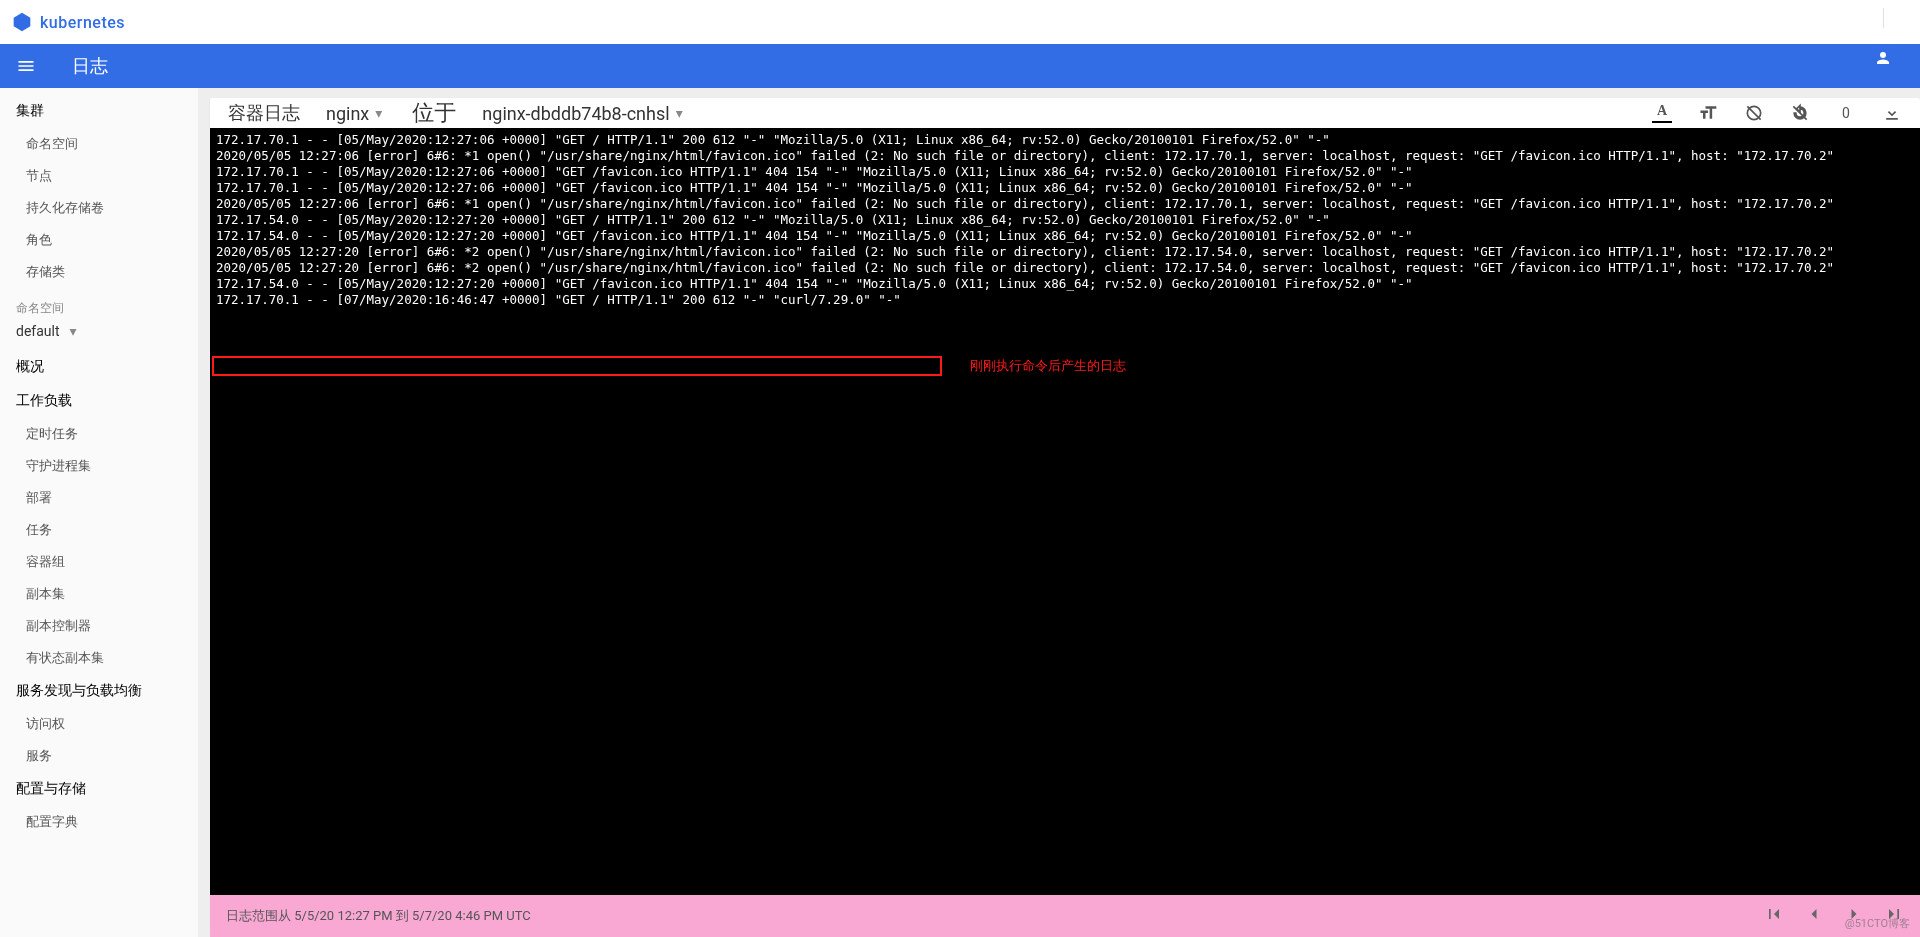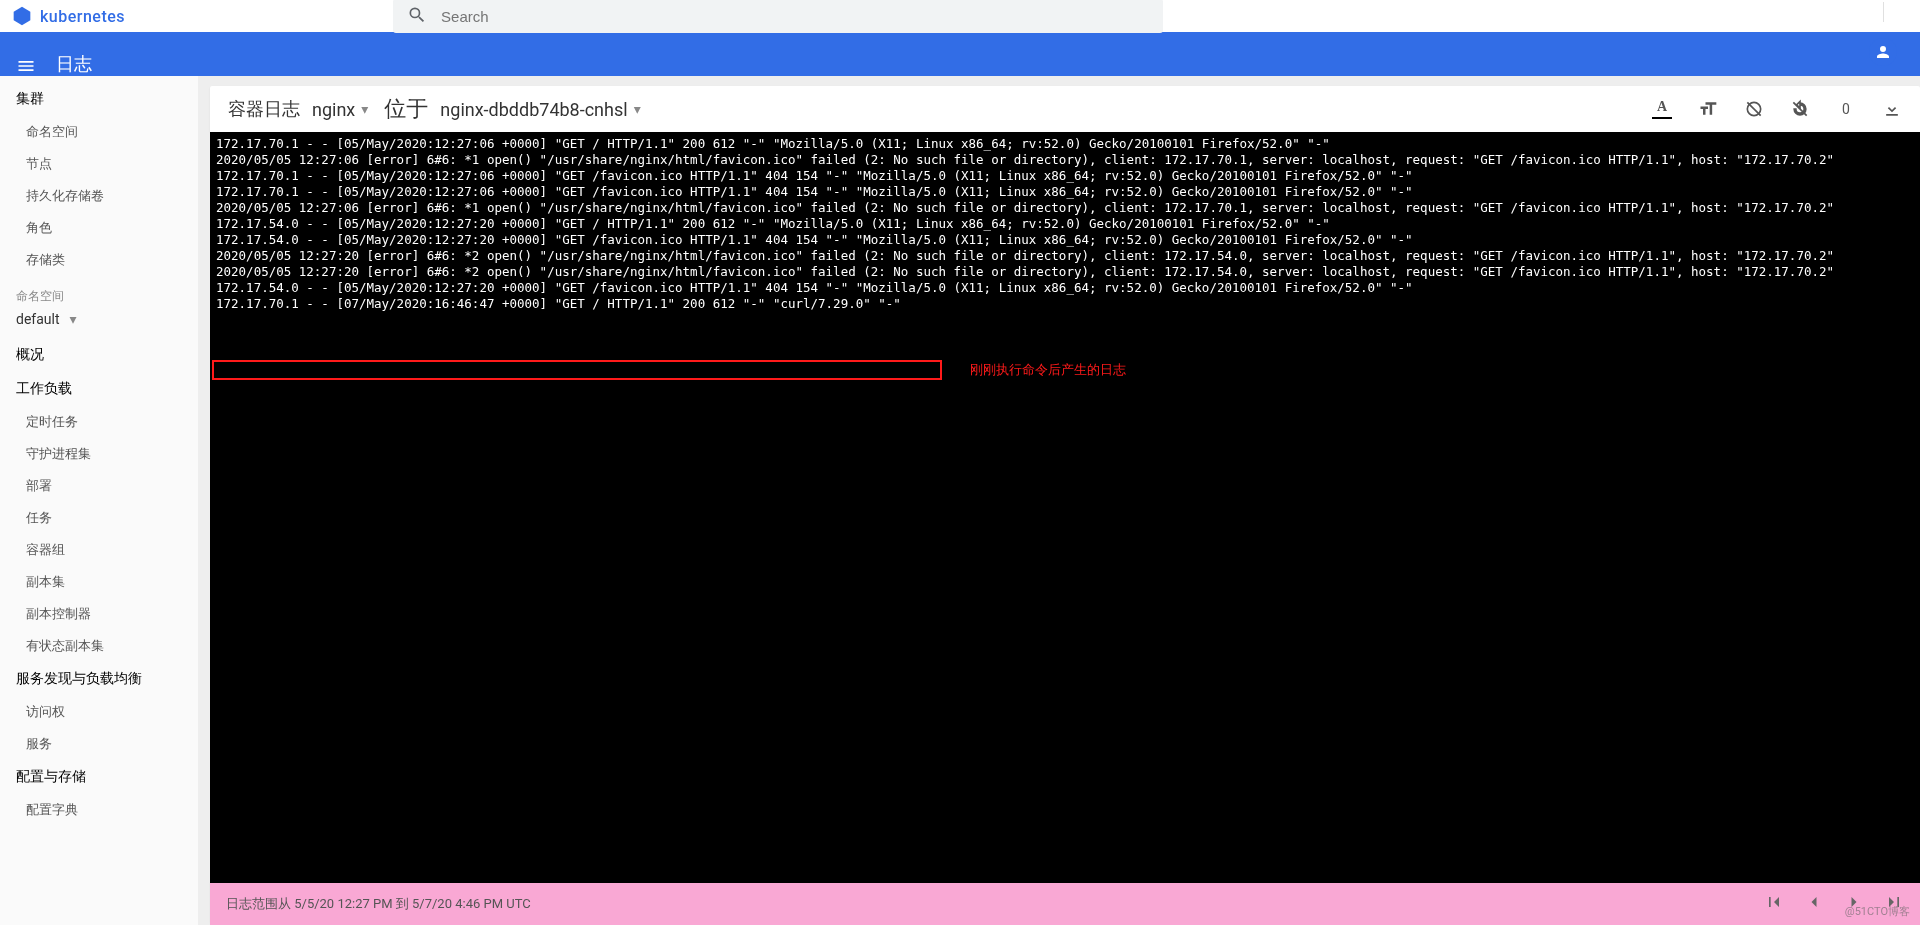--- a/index.html
+++ b/index.html
@@ -1,47 +1,47 @@
 <!DOCTYPE html>
 <html><head>
   <meta charset="utf-8">
   <style>
     * { margin: 0; padding: 0; box-sizing: border-box; }
     body { font-family: Roboto, "Helvetica Neue", Arial, sans-serif; font-size: 14px; color: #000; background: #fff; height: 937px; overflow: hidden; }
 
     
-    .top-header { height: 32px; display: flex; align-items: center; padding: 0 12px; gap: 8px; background:#fff; }
+    .top-header { height: 44px; display: flex; align-items: center; padding: 0 12px; gap: 8px; background:#fff; }
     .logo-cube { width: 20px; height: 20px; display:inline-flex; align-items:center; justify-content:center; }
     .logo-cube svg { width:20px; height:20px; fill:#326de6; }
     .brand { color:#326de6; font-weight:500; letter-spacing:0.5px; font-size:16px; }
     .search-wrap { flex:0 0 auto; margin-left: 260px; width: 770px; height: 34px; background:#f1f3f4; border-radius:3px; display:flex; align-items:center; padding:0 14px; color:#5f6368; gap:14px;}
     .search-wrap input { border:none; background:transparent; outline:none; flex:1; font-size:15px; color:#000; }
     .header-spacer{flex:1;}
     .header-actions{display:flex; align-items:center; gap:16px; color:#326de6;flex-direction:column;}
     .create-link{display:flex;align-items:center;gap:6px;font-size:14px;}
     .vdiv{width:1px;height:20px;background:#e0e0e0;}
     .user-circle{width:28px;height:28px;border-radius:50%;background:#326de6;display:inline-flex;align-items:center;justify-content:center;color:#fff;}
 
     
-    .app-bar { height: 44px; background:#326de6; color:#fff; display:flex; align-items:flex-end; padding:0 16px; gap:20px; }
+    .app-bar { height: 44px; background:#326de6; color:#fff; display:flex; align-items:center; padding:0 16px; gap:36px; }
     .app-bar .menu-icon{width:20px;height:20px;display:inline-flex;}
     .app-title{font-size:18px; font-weight:400;}
 
     
     .layout { display:flex; height: calc(937px - 88px); }
     .sidebar { width: 198px; background:#fafafa; border-right:0; overflow-y:auto; padding-top:6px; }
     .side-head{font-size:14px; color:#000; padding:8px 16px; font-weight:400;}
     .side-item{font-size:13px; color:#555; padding:7px 16px 7px 26px; cursor:pointer;}
     .side-small{font-size:12px;color:#888;padding:12px 16px 2px 16px;}
     .ns-select{display:inline-flex;align-items:center;gap:10px; font-size:14px; color:#333; padding:4px 16px 10px 16px; border-bottom:1px solid transparent;}
     .ns-select .arrow{color:#888;}
 
     
     .main { flex:1; background:#eeeeee; padding:10px 0 0 12px; position:relative; display:flex; flex-direction:column; }
-    .card-header{ background:#fff; border-radius:2px 2px 0 0; height:46px; display:flex; align-items:center; padding:0 18px; gap:12px; box-shadow:0 1px 2px rgba(0,0,0,.08); margin-right:0;}
+    .card-header{ background:#fff; border-radius:2px 2px 0 0; height:30px; display:flex; align-items:center; padding:0 18px; gap:26px; box-shadow:0 1px 2px rgba(0,0,0,.08); margin-right:0;}
     .card-title{font-size:18px;color:#333;}
     .dd{display:inline-flex;align-items:center;gap:6px;color:#333;font-size:18px;}
     .dd .arr{color:#888;font-size:14px;}
     .locate{margin-left:4px;font-size:22px;color:#333;}
 
     .card-tools{margin-left:auto;display:flex;align-items:center;gap:26px;color:#555;}
     .tool{width:20px;height:20px;display:inline-flex;align-items:center;justify-content:center;cursor:pointer;}
     .tool.underline{border-bottom:2px solid #000; padding-bottom:2px; font-weight:600; font-family:"Times New Roman",serif;}
     .tool.count{font-family:inherit;}
 
@@ -63,28 +63,20 @@
 </head>
 <body>
 
 <div class="top-header">
   <span class="logo-cube">
     <svg viewBox="0 0 24 24">
         <polygon points="12,1 22,7 22,17 12,23 2,17 2,7"></polygon>
       </svg>
   </span>
   <span class="brand">kubernetes</span>
-  <div class="search-wrap">
-    <span>
-      <svg class="icon-svg" viewBox="0 0 24 24">
-          <path d="M15.5 14h-.79l-.28-.27A6.471 6.471 0 0016 9.5 6.5 6.5 0 109.5 16a6.47 6.47 0 004.23-1.57l.27.28v.79l5 4.99L20.49 19l-4.99-5zM9.5 14A4.5 4.5 0 1114 9.5 4.5 4.5 0 019.5 14z"></path>
-        </svg>
-    </span>
-    <input type="text" placeholder="Search" style="">
-  </div>
   <div class="header-spacer"></div>
   <div class="header-actions">
     <div class="create-link">
       <span>
         <svg class="icon-svg" viewBox="0 0 24 24" style="width:16px;height:16px">
             <path d="M19 13h-6v6h-2v-6H5v-2h6V5h2v6h6z"></path>
           </svg>
       </span>
       <span>创建</span>
     </div>

